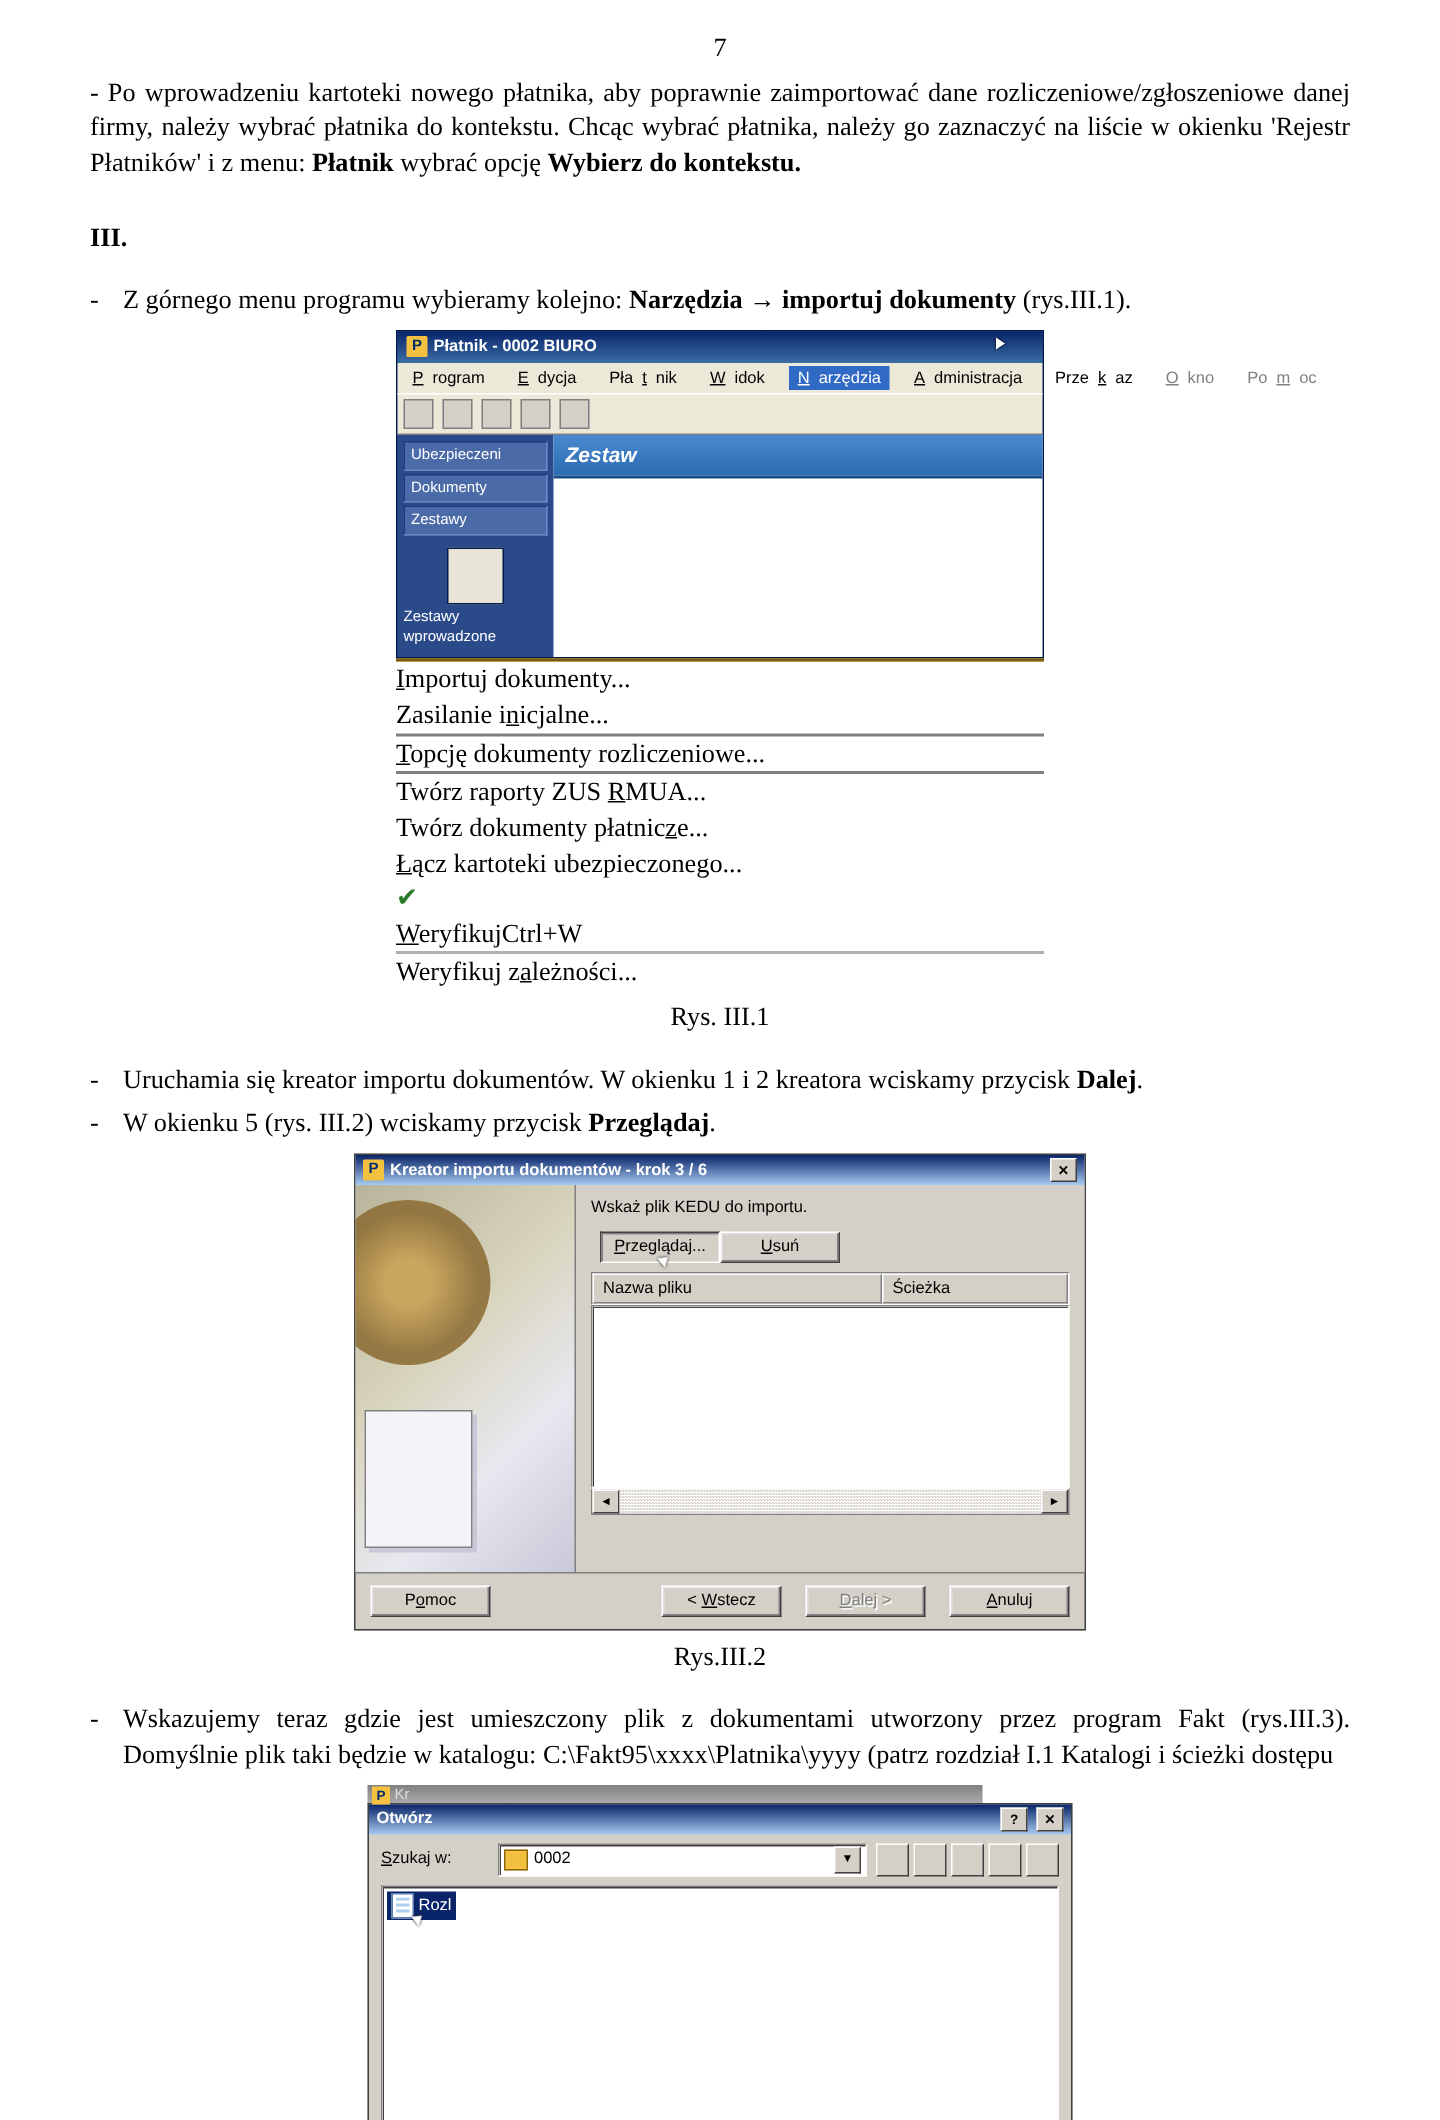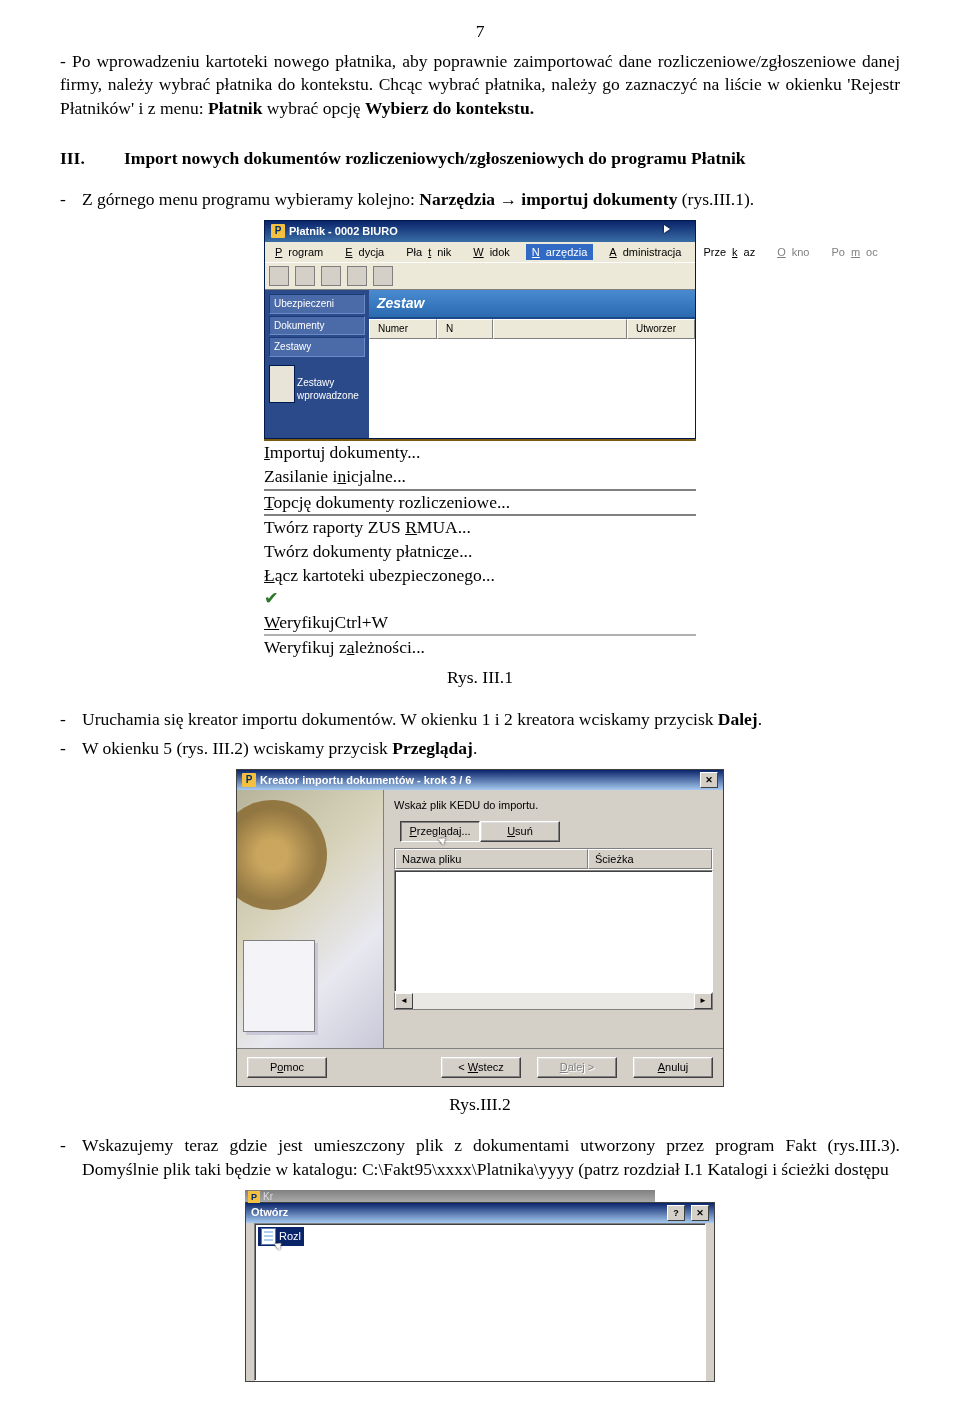--- a/index.html
+++ b/index.html
@@ -20,21 +20,21 @@
 .fig1 .titlebar{background:linear-gradient(#0a246a,#3a6ea5);color:#fff;padding:3px 6px;font-weight:bold;display:flex;align-items:center;gap:4px}
 .titlebar .p-badge{width:14px;height:14px;background:#f3c040;color:#002b6b;font-weight:bold;display:flex;align-items:center;justify-content:center;font-size:10px;border-radius:1px}
 .fig1 .menubar{background:#ece9d8;color:#000;padding:2px 4px;display:flex;gap:10px}
 .fig1 .menubar span{padding:1px 3px}
 .fig1 .menubar .active{background:#316ac5;color:#fff}
 .fig1 .toolbar{background:#ece9d8;border-top:1px solid #fff;border-bottom:1px solid #808080;padding:3px 4px;display:flex;gap:6px}
 .fig1 .toolbar .ticon{width:18px;height:18px;background:#d4d0c8;border:1px solid #808080}
 .fig1 .body{display:flex;height:148px}
 .fig1 .sidebar{width:96px;background:#2a4a8a;color:#fff;padding:4px 4px;display:flex;flex-direction:column;gap:2px;font-size:10px}
 .fig1 .sidebar .sbitem{background:#4a6aa8;padding:2px 4px;border:1px solid #1a3a7a;border-right-color:#6a8ac8;border-bottom-color:#6a8ac8;cursor:pointer}
-.fig1 .sidebar .bigicon{margin-top:6px;display:flex;flex-direction:row;align-items:flex-end;gap:2px}
+.fig1 .sidebar .bigicon{margin-top:6px;display:flex;flex-direction:column;align-items:center;gap:2px}
 .fig1 .sidebar .bigicon .iconbox{width:36px;height:36px;background:#e8e4d8;border:1px solid #001a4d}
 .fig1 .main{flex:1;background:#fff;display:flex;flex-direction:column}
 .fig1 .tabhead{background:linear-gradient(#4a8ad0,#2a6ab0);color:#fff;font-weight:bold;font-style:italic;padding:4px 8px;font-size:14px;border-bottom:2px solid #1a4a8a}
 .fig1 .colhead{background:#ece9d8;display:flex;font-size:10px}
 .fig1 .colhead div{padding:2px 8px;border:1px solid #808080;border-left-color:#fff;border-top-color:#fff}
 .fig1-wrap{position:relative}
 .cursor-arrow{position:absolute;width:0;height:0;border-left:6px solid #fff;border-top:4px solid transparent;border-bottom:4px solid transparent;filter:drop-shadow(0 0 1px #000)}
 
 
 .fig2{width:486px;font-family:Tahoma,Arial,sans-serif;font-size:11px;border:1px solid #404040;background:#d4d0c8}
@@ -86,21 +86,20 @@
 <body>
 <div class="page">
 <div class="pagenum">7</div>
 
 <p>
 <span>- Po wprowadzeniu kartoteki nowego płatnika, aby poprawnie zaimportować dane rozliczeniowe/zgłoszeniowe danej firmy, należy wybrać płatnika do kontekstu. Chcąc wybrać płatnika, należy go zaznaczyć na liście w okienku 'Rejestr Płatników' i z menu:</span> <span class="bold">Płatnik</span> <span>wybrać opcję</span> <span class="bold">Wybierz do kontekstu.</span>
 </p>
 
 <div class="section-heading">
   <div class="roman">III.</div>
-  <div>Import nowych dokumentów rozliczeniowych/zgłoszeniowych do programu Płatnik</div>
 </div>
 
 <div class="bullet-item">
   <div class="dash">-</div>
   <div class="txt"><span>Z górnego menu programu wybieramy kolejno:</span> <span class="bold">Narzędzia → importuj dokumenty</span> <span>(rys.III.1).</span></div>
 </div>
 
 <div class="fig">
 <div class="fig1-wrap">
 <div class="fig1">
@@ -131,26 +130,20 @@
       <div class="sbitem">Ubezpieczeni</div>
       <div class="sbitem">Dokumenty</div>
       <div class="sbitem">Zestawy</div>
       <div class="bigicon">
         <div class="iconbox"></div>
         <div>Zestawy wprowadzone</div>
       </div>
     </div>
     <div class="main">
       <div class="tabhead">Zestaw</div>
-      <div class="colhead">
-        <div style="width:50px">Numer</div>
-        <div style="width:38px">N</div>
-        <div style="flex:1"></div>
-        <div style="width:50px">Utworzer</div>
-      </div>
     </div>
   </div>
 </div>
 <div class="dropdown" style="left:201px;top:37px">
   <div class="dditem sel"><div class="ddicon" style="background:#f3c040;border:1px solid #7a5a10"></div><span class="u">I</span><span>mportuj dokumenty...</span><div class="cursor-arrow" style="right:26px;top:5px"></div></div>
   <div class="dditem"><span>Zasilanie i</span><span class="u">n</span><span>icjalne...</span></div>
   <div class="dditem"><div class="ddicon" style="background:#fff;border:1px solid #808080"></div><span class="u">T</span><span>opcję dokumenty rozliczeniowe...</span></div>
   <div class="dditem"><div class="ddicon" style="background:#fff;border:1px solid #808080"></div><span>Twórz raporty ZUS </span><span class="u">R</span><span>MUA...</span></div>
   <div class="dditem"><span>Twórz dokumenty płatnic</span><span class="u">z</span><span>e...</span></div>
   <div class="dditem"><span class="u">Ł</span><span>ącz kartoteki ubezpieczonego...</span></div>
@@ -221,20 +214,35 @@
           <div class="p-badge">P</div>
           <span style="color:#ddd;font-size:10px;margin-left:3px">Kr</span>
         </div>
   <div class="fig3">
     <div class="titlebar">
       <span>Otwórz</span>
       <div class="spacer"></div>
       <div class="iconbtn">?</div>
       <div class="iconbtn">✕</div>
     </div>
+    <div class="row">
+      <div class="lbl"><span class="u">S</span><span>zukaj w:</span></div>
+      <div class="combo">
+        <div class="foldericon"></div>
+        <span>0002</span>
+        <div class="dd">▼</div>
+      </div>
+      <div class="tbicons">
+        <div class="ti"></div>
+        <div class="ti"></div>
+        <div class="ti"></div>
+        <div class="ti"></div>
+        <div class="ti"></div>
+      </div>
+    </div>
     <div class="filelist">
       <div class="fileitem" style="position:relative">
         <div class="docicon"></div>
         <span>Rozl</span>
         <div class="cursor-arrow" style="left:18px;top:14px;transform:rotate(-40deg)"></div>
       </div>
     </div>
 
   </div>
 </div>

